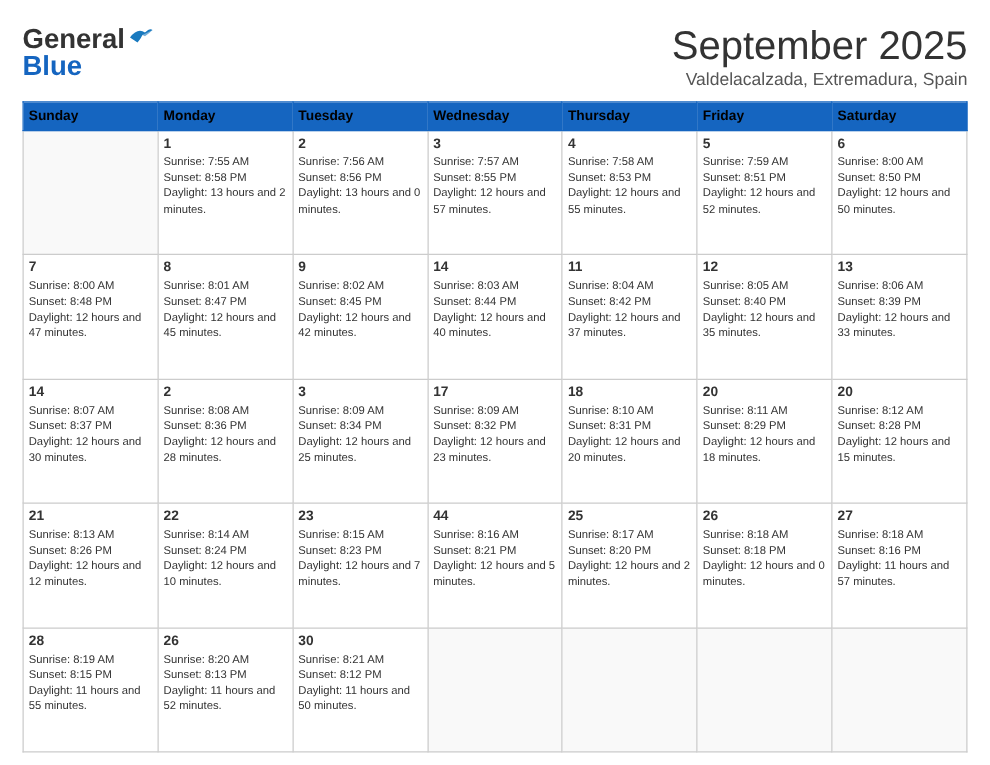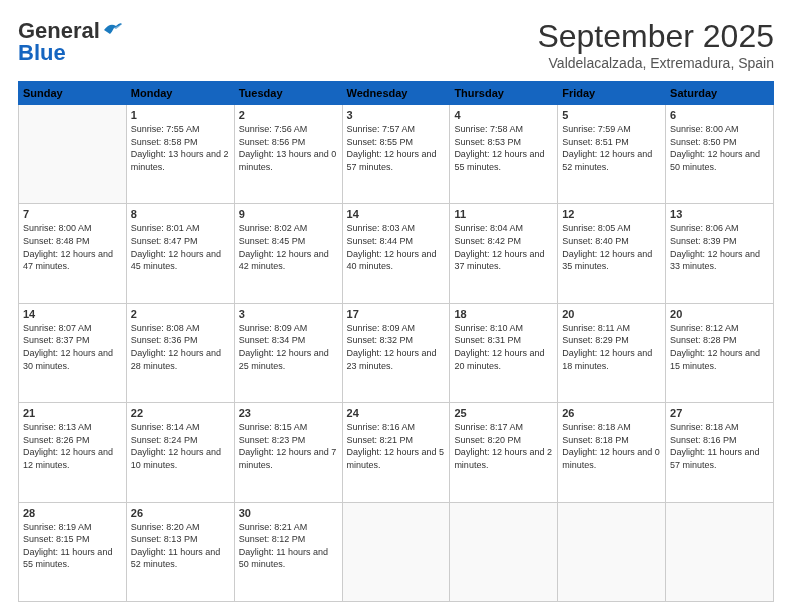--- a/index.html
+++ b/index.html
@@ -208,21 +208,21 @@
           </td>
           <td>
             <span class="day-num">22</span>
             <div class="day-info">Sunrise: 8:14 AM<br>Sunset: 8:24 PM<br>Daylight: 12 hours and 10 minutes.</div>
           </td>
           <td>
             <span class="day-num">23</span>
             <div class="day-info">Sunrise: 8:15 AM<br>Sunset: 8:23 PM<br>Daylight: 12 hours and 7 minutes.</div>
           </td>
           <td>
-            <span class="day-num">24</span>
+            <span class="day-num">44</span>
             <div class="day-info">Sunrise: 8:16 AM<br>Sunset: 8:21 PM<br>Daylight: 12 hours and 5 minutes.</div>
           </td>
           <td>
             <span class="day-num">25</span>
             <div class="day-info">Sunrise: 8:17 AM<br>Sunset: 8:20 PM<br>Daylight: 12 hours and 2 minutes.</div>
           </td>
           <td>
             <span class="day-num">26</span>
             <div class="day-info">Sunrise: 8:18 AM<br>Sunset: 8:18 PM<br>Daylight: 12 hours and 0 minutes.</div>
           </td>

